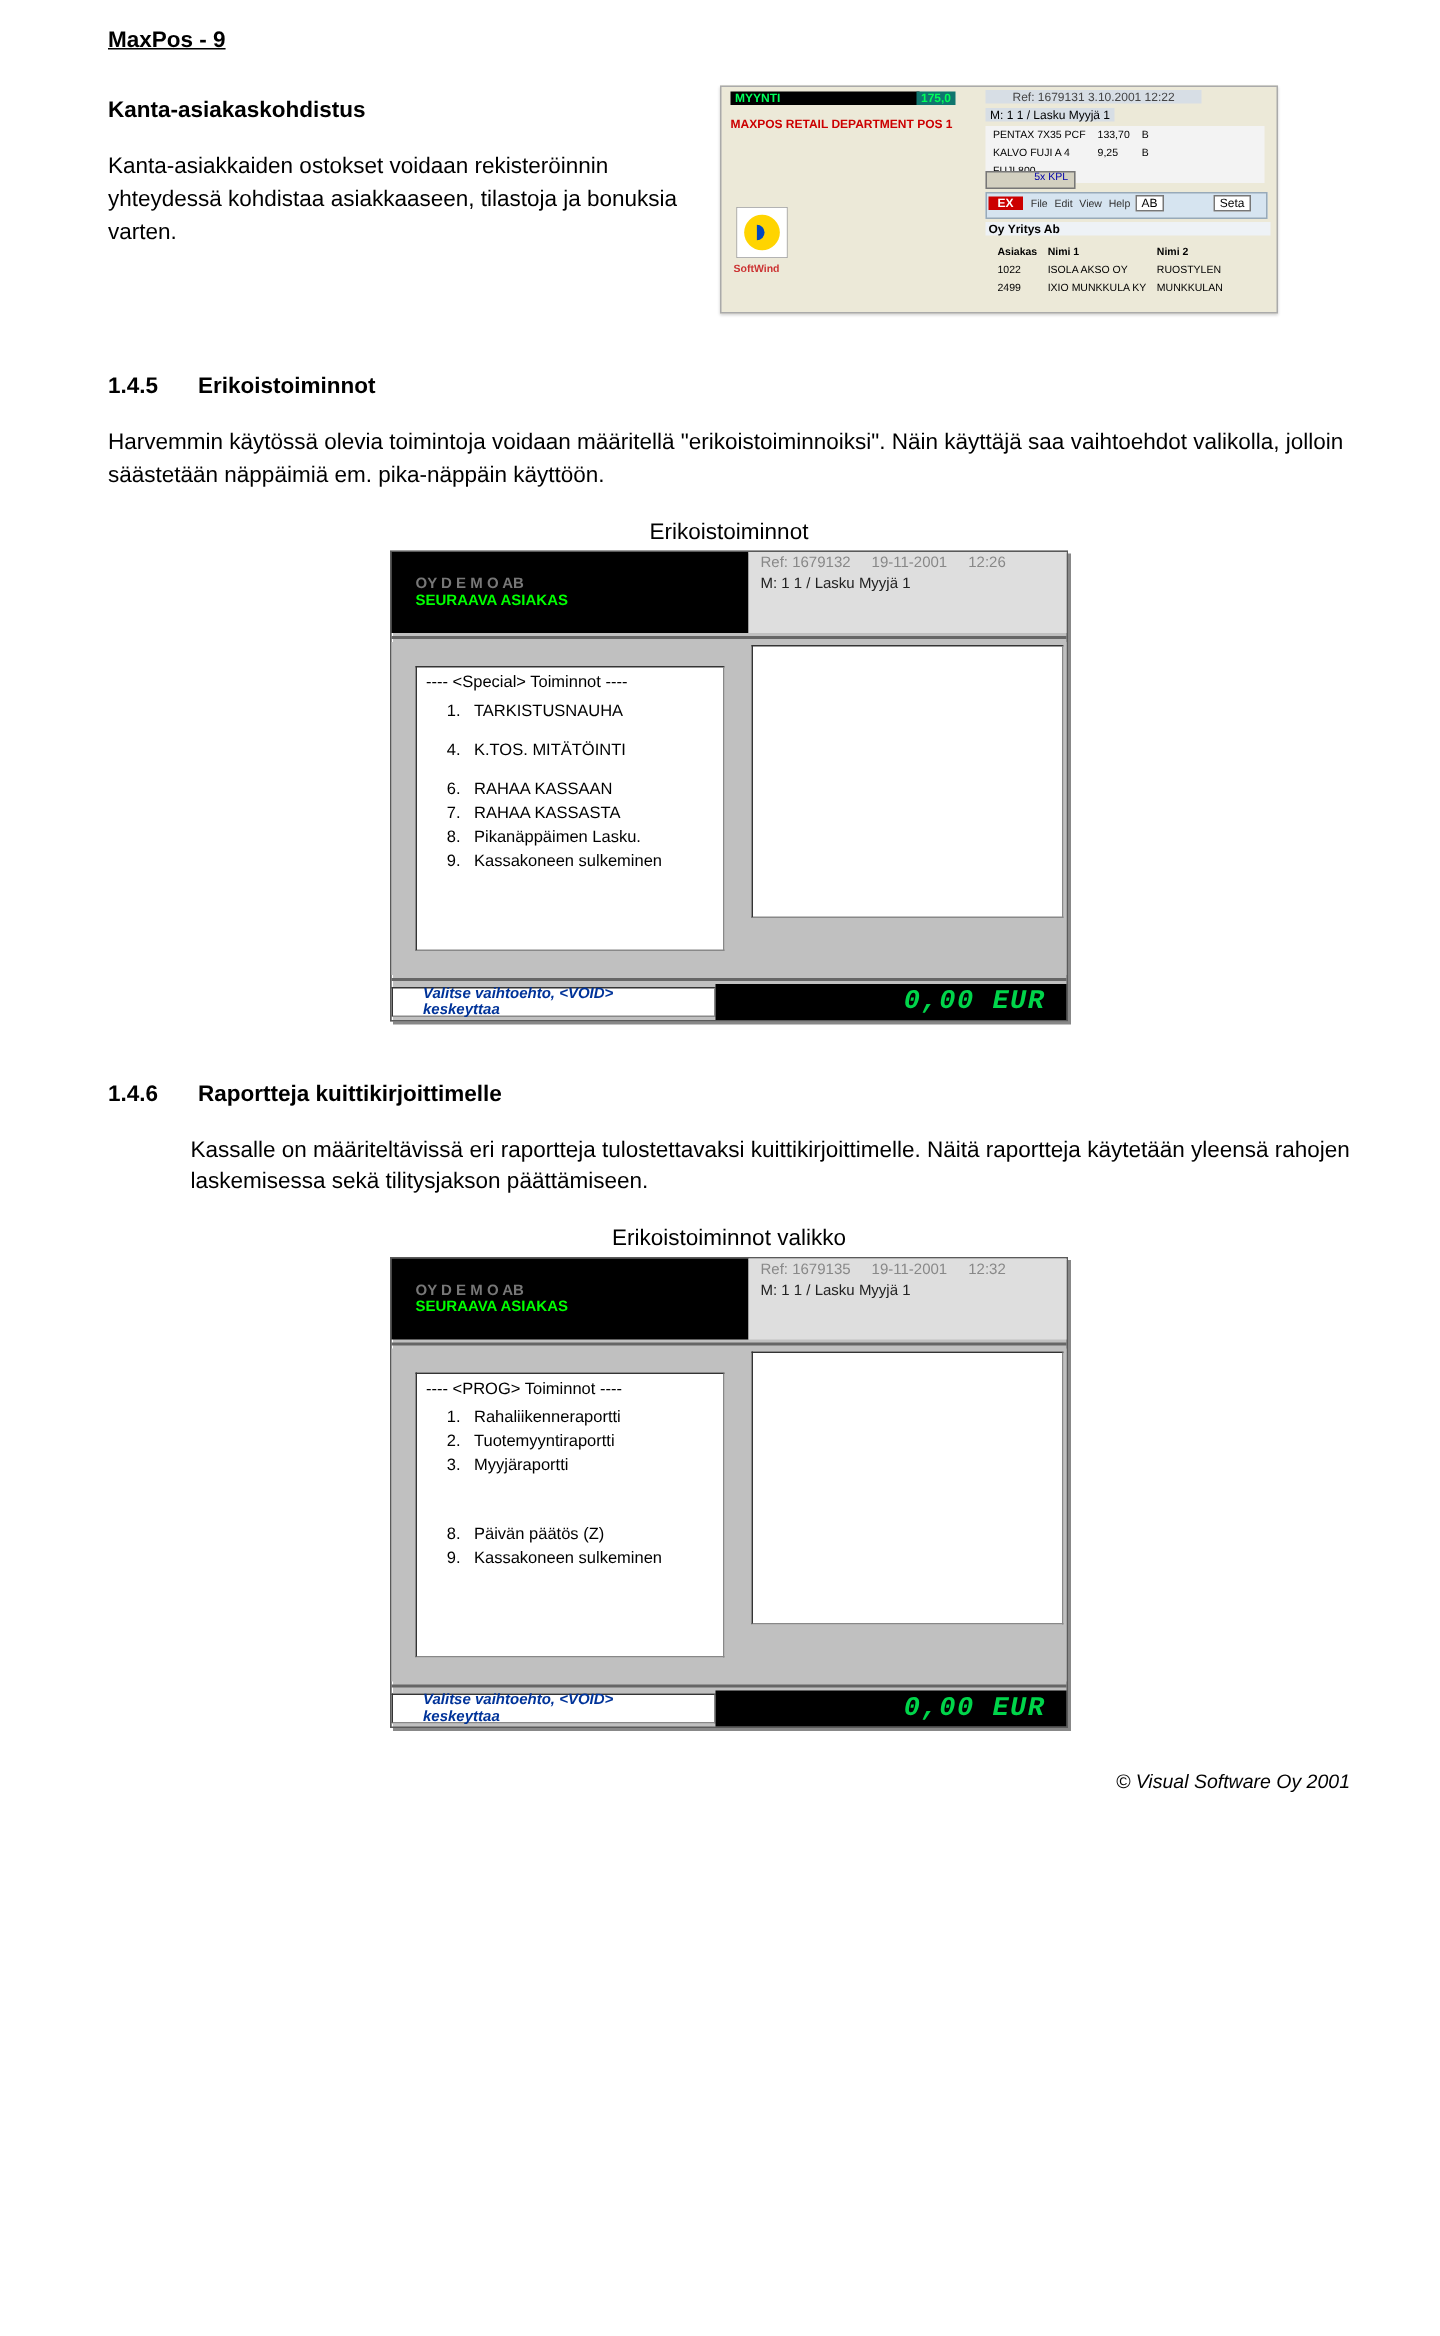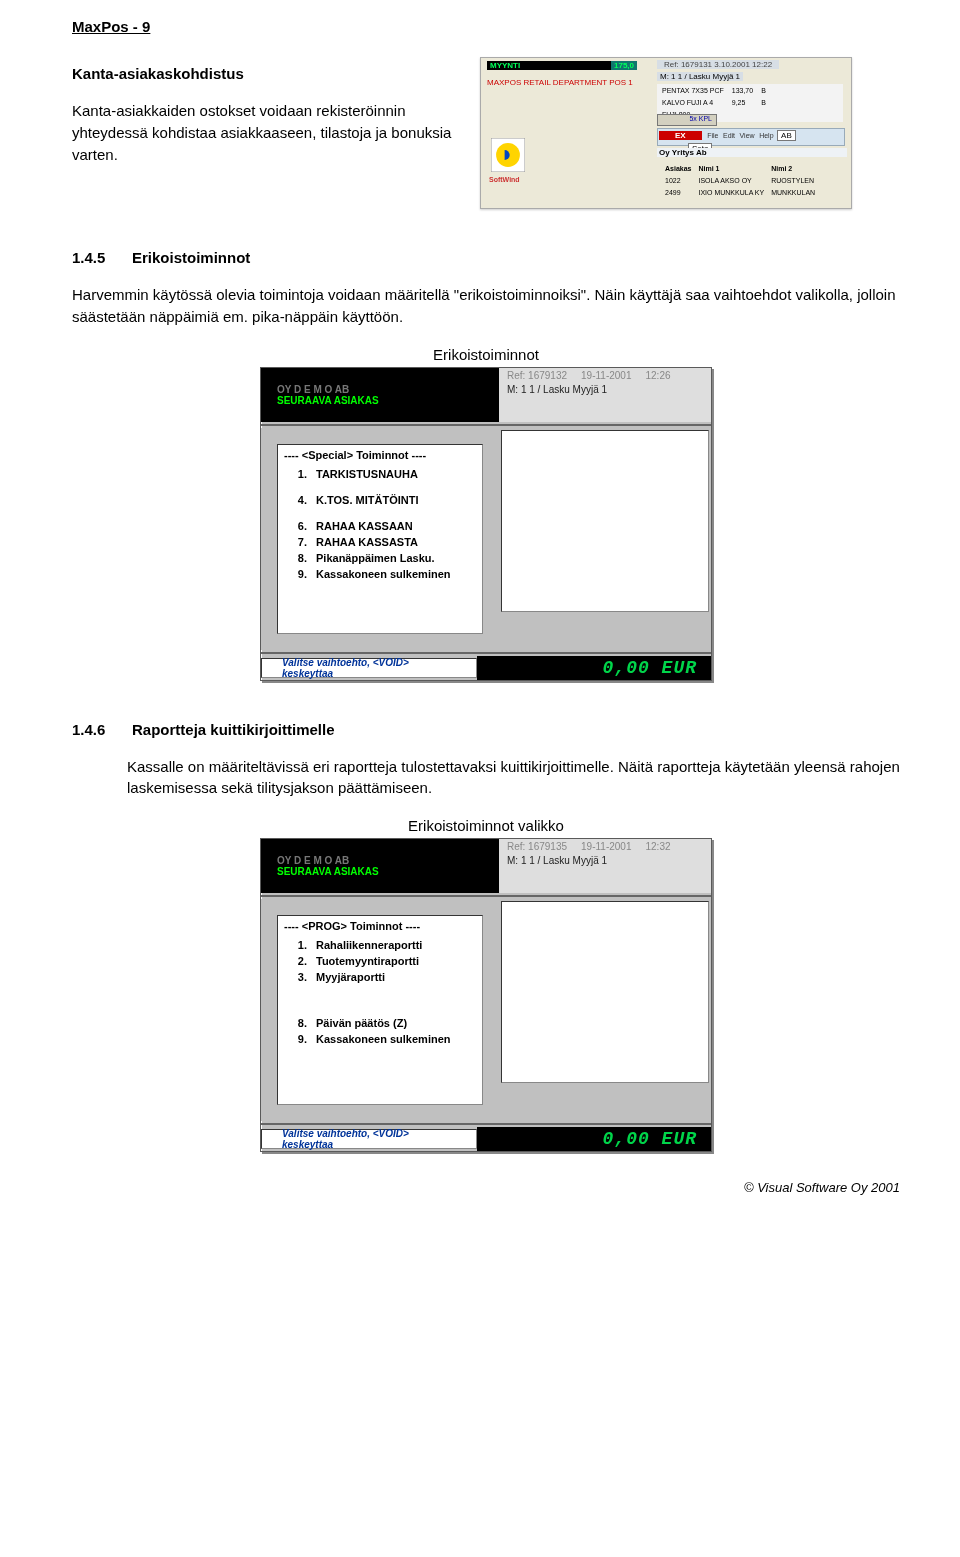--- a/index.html
+++ b/index.html
@@ -53,30 +53,30 @@
   
   .top-row { display:flex; gap:18px; }
   .top-row .left-text { flex:1; max-width:390px; }
   .top-fig {
     width: 370px; height: 150px;
     border: 1px solid #aaa; background: #ece9d8;
     position: relative; font-size:9px;
     box-shadow: 0 1px 2px rgba(0,0,0,.2);
   }
   .tf-block { position:absolute; }
-  .tf-ref { left:176px; top:2px; font-size:8px; color:#444; background:#d7dee5; padding:0 7px; }
+  .tf-ref { left:176px; top:2px; font-size:8px; color:#444; background:#d7dee5; padding:0 18px; }
   .tf-status { left:176px; top:14px; font-size:8px; background:#d7dee5; padding:0 3px; }
   .tf-myyja { left:6px; top:3px; background:#000; color:#00ff5a; font-weight:bold; font-size:8px; padding:0 3px; width:120px; }
   .tf-total { left:130px; top:3px; background:#0f766e; color:#00ff5a; font-weight:bold; font-size:8px; padding:0 3px; }
-  .tf-title { left:6px; top:20px; color:#c00; font-weight:normal; font-size:8px; }
+  .tf-title { left:6px; top:20px; color:#c00; font-weight:bold; font-size:8px; }
   .tf-items { left:176px; top:26px; font-size:7px; line-height:10px; background:#f3f3f3; width:186px; }
   .tf-items td { padding:0 3px; }
   .tf-kpl { left:176px; top:56px; width:60px; height:12px; background:#d3d0c0; border:1px solid #777; font-size:7px; color:#00a; text-align:right; padding:0 4px; box-sizing:border-box; }
   .tf-bar { left:176px; top:70px; width:186px; height:16px; background:#d6e4f0; border:1px solid #98aab9; }
-  .tf-bar .ex { display:inline-block; background:#c00; color:#fff; font-weight:bold; font-size:8px; padding:0 16px; margin:1px; }
+  .tf-bar .ex { display:inline-block; background:#c00; color:#fff; font-weight:bold; font-size:8px; padding:0 6px; margin:1px; }
   .tf-bar .ab { display:inline-block; background:#fff; font-size:8px; padding:0 3px; margin:1px; border:1px solid #777;}
   .tf-bar .seta { display:inline-block; background:#fff; font-size:8px; padding:0 3px; margin:1px 1px 1px 30px; border:1px solid #777;}
   .tf-company { left:176px; top:90px; font-size:8px; font-weight:bold; background:#eef2f6; width:186px; padding:0 2px; }
   .tf-table { left:182px; top:104px; font-size:7px; line-height:10px; }
   .tf-table th,.tf-table td { padding:0 5px 0 0; text-align:left; }
   .tf-logo { left:10px; top:80px; width:34px; height:34px; }
   .tf-swlabel { left:8px; top:118px; font-size:7px; color:#c33; font-weight:bold; writing-mode: horizontal-tb;}
 
   
   .menu-fig {
@@ -95,21 +95,20 @@
   }
   .mf-company { color:#777; font-weight:bold; font-size:10px; }
   .mf-next { color:#0f0; font-weight:bold; font-size:10px; }
   .mf-ref { color:#888; font-size:10px; display:flex; gap:14px; padding-left:6px;}
   .mf-mline { color:#222; font-size:10px; padding-left:6px; margin-top:3px; }
   .mf-hr { border:none; border-top:2px solid #666; margin:2px 0;}
   .mf-list {
     background:#fff; border:1px inset #888;
     height: 180px; padding:4px 6px; font-size:11px;
     overflow:hidden;
-    font-weight:bold;
   }
   .mf-list .hdr { font-size:11px; margin-bottom:4px; }
   .mf-list table { font-size:11px; width:100%; }
   .mf-list td.num { width:20px; text-align:right; padding-right:6px;}
   .mf-rbox { background:#fff; border:1px inset #888; height:180px;}
   .mf-footer { display:flex; align-items:center; }
   .mf-prompt {
     flex:1; background:#fff; border:1px inset #888; padding:1px 20px;
     color:#003399; font-style:italic; font-weight:bold; font-size:10px;
     height:16px; display:flex; align-items:center;

